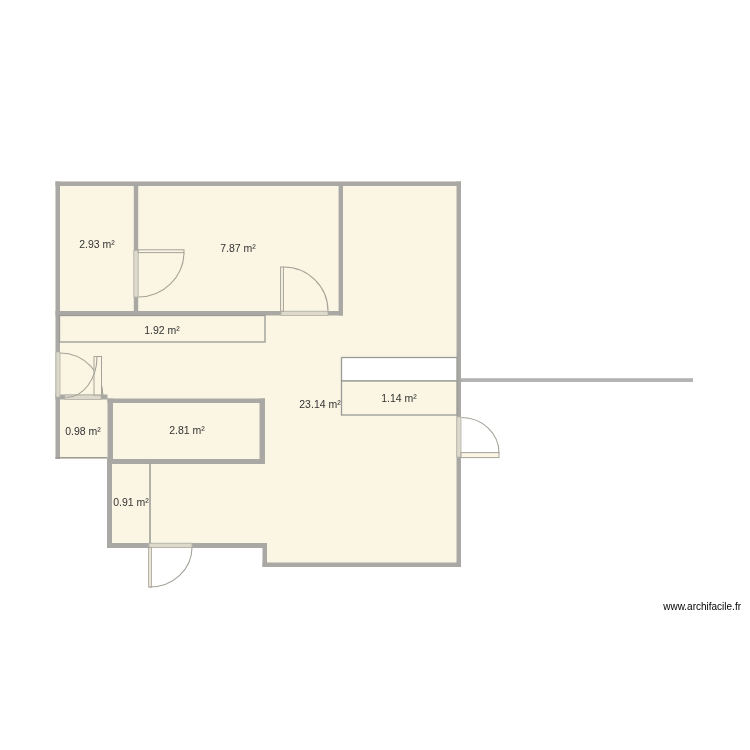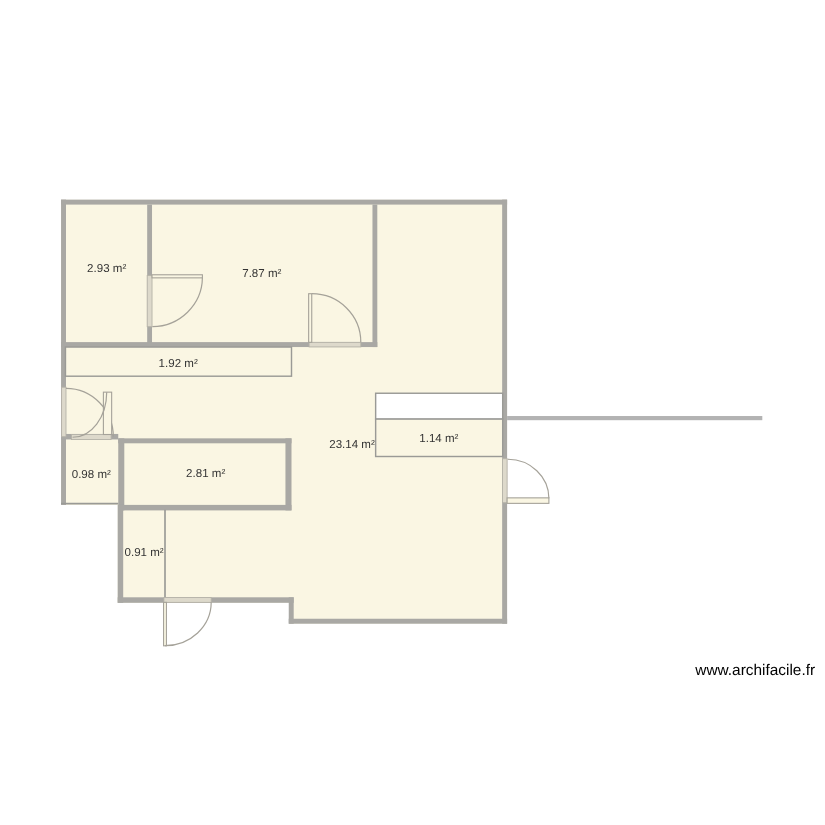--- a/index.html
+++ b/index.html
@@ -19,21 +19,21 @@
   .wall-light  { fill: var(--wall_light, #b3b3b3); }
   .thin-rect   { fill: var(--room_fill, #faf6e3); stroke: var(--thin_border, #9a9a96); stroke-width: 1.3; }
   .fixture     { fill: var(--fixture_fill, #ffffff); stroke: var(--thin_border, #9a9a96); stroke-width: 1.3; }
   .sep-line    { stroke: var(--thin_border, #9a9a96); stroke-width: 1.5; fill: none; }
   .opening     { fill: var(--door_opening, #ddd9cb); stroke: var(--door_opening_border, #b5b2a8); stroke-width: 0.8; }
   .panel       { fill: var(--room_fill, #faf6e3); stroke: var(--door_stroke, #a5a299); stroke-width: 1; }
   .arc         { fill: none; stroke: var(--door_stroke, #a5a299); stroke-width: 1.1; }
   .room-hit    { fill: transparent; }
   .room-label  { font-size: 10.5px; fill: var(--label_text, #333333); text-anchor: middle;
                  font-family: "Liberation Sans", sans-serif; }
-  .watermark   { position: absolute; top: 601px; right: 9px; font-size: 14px; color: #000;
+  .watermark   { position: absolute; top: 601px; right: 9px; font-size: 10px; color: #000;
                  font-family: "Liberation Sans", sans-serif; }
 </style>
 </head>
 <body>
 
 <div id="plan-wrap">
 <svg width="750" height="750" viewBox="0 0 750 750">
 
   <polygon class="room-base" points="55.5,181.5 461,181.5 461,567 263,567 263,548 107,548 107,459 55.5,459"></polygon>
 

